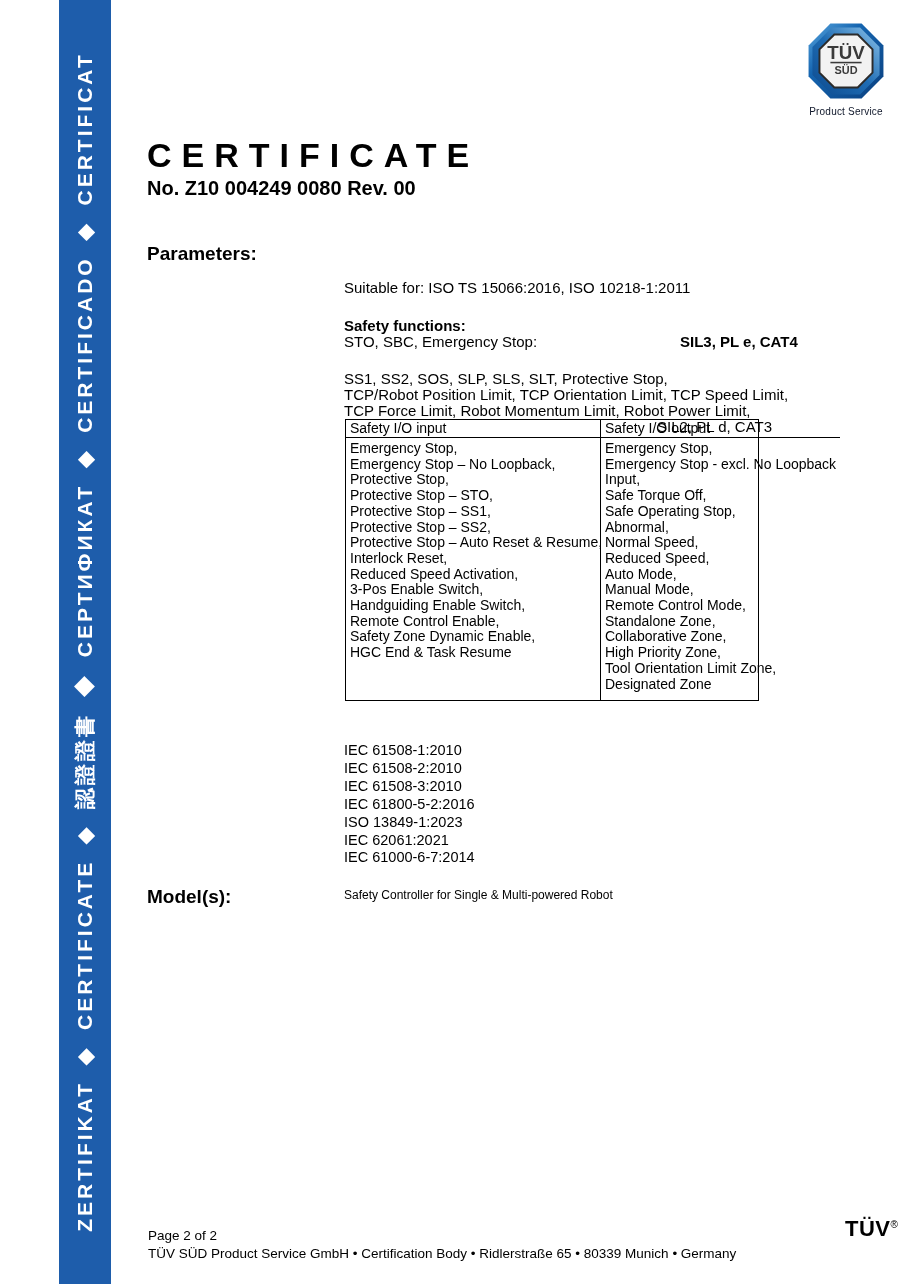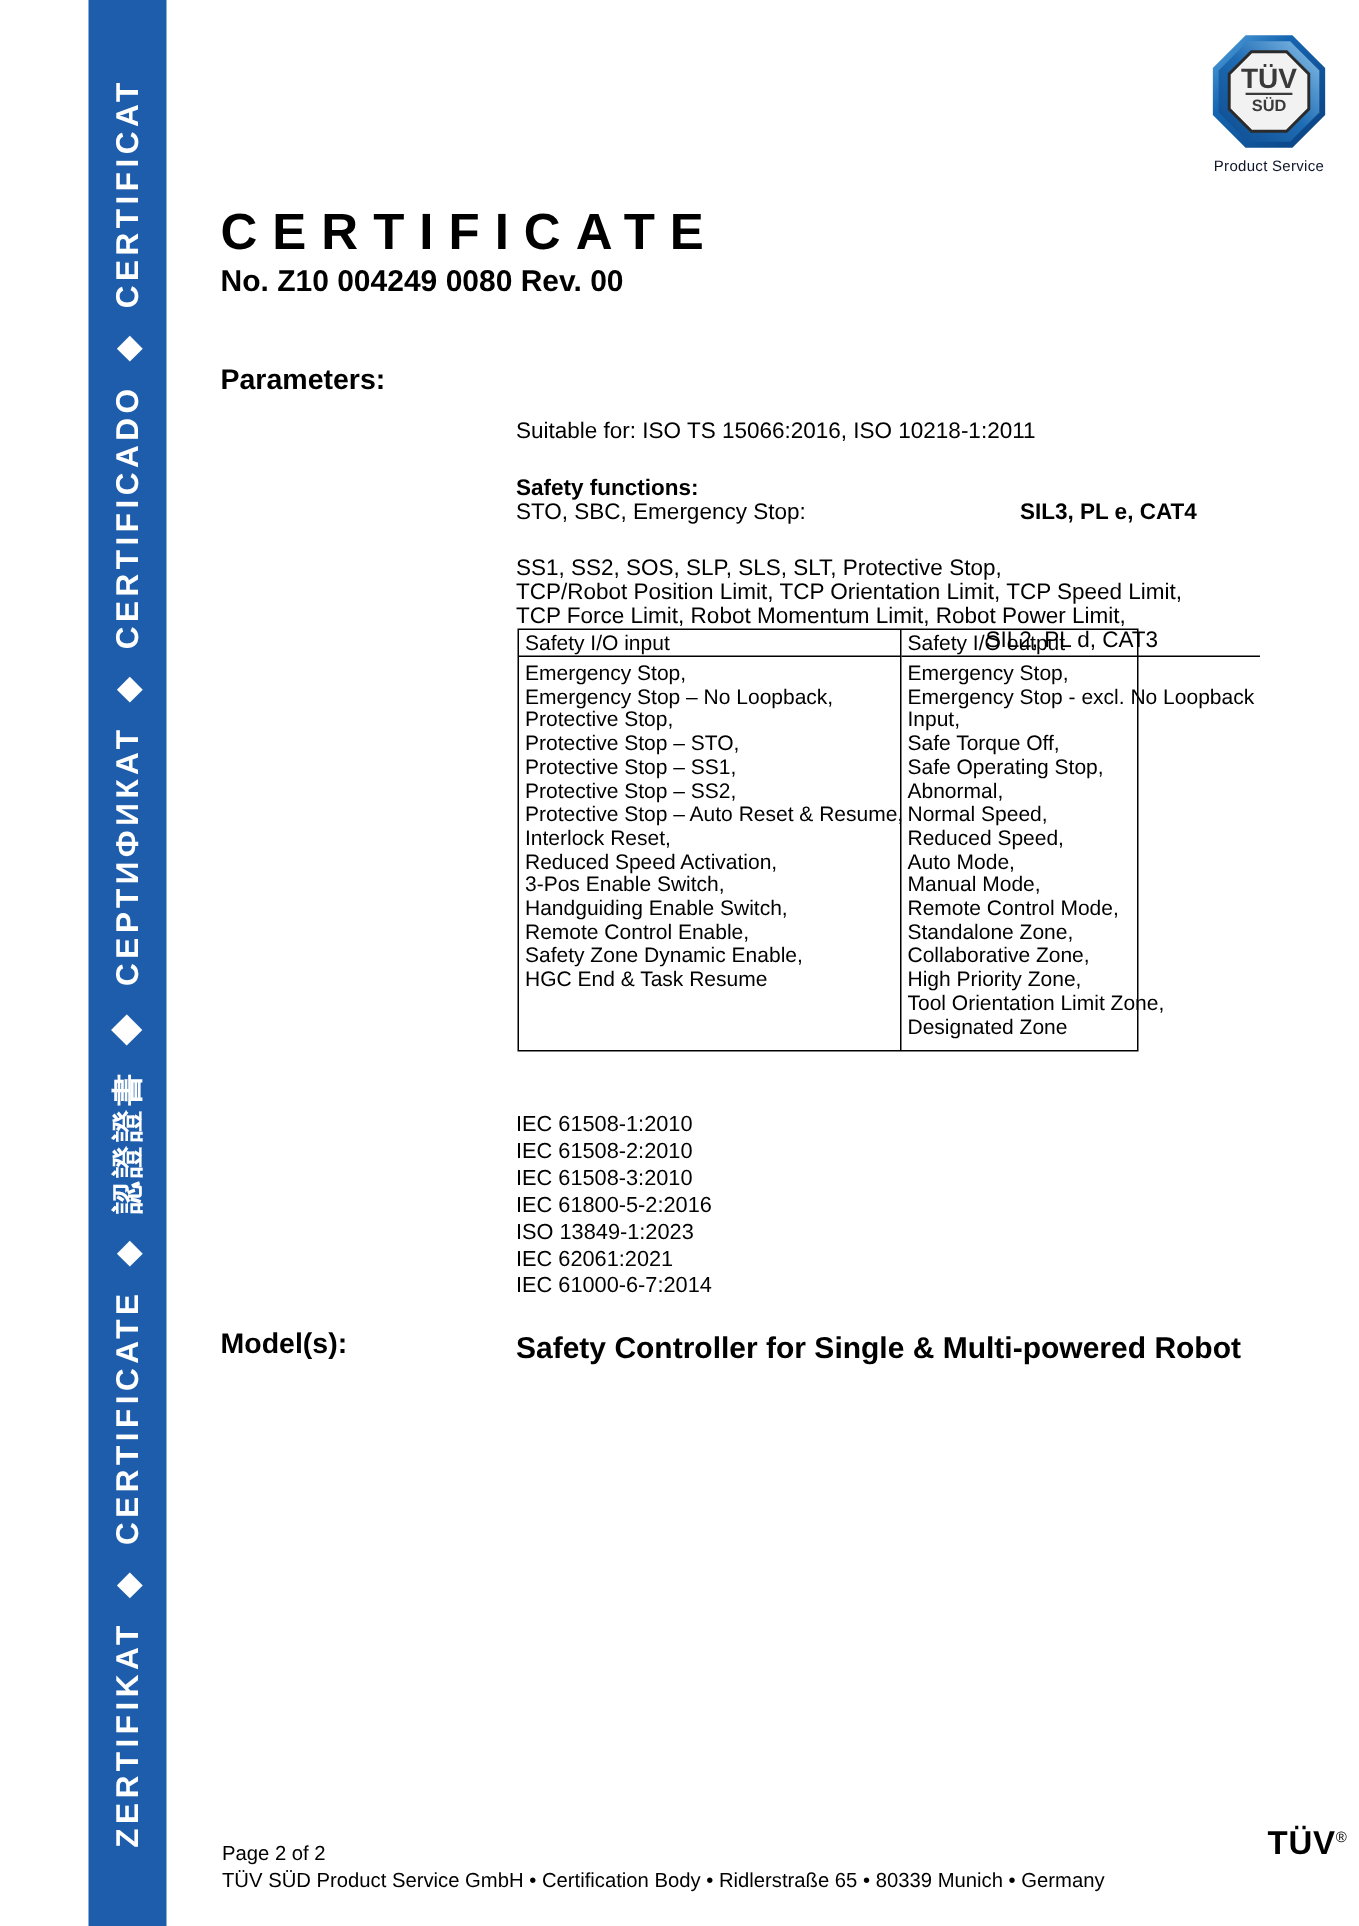--- a/index.html
+++ b/index.html
@@ -59,21 +59,21 @@
   }
   .io-body { padding:3px 4px 8px 4px; }
   .io-body .line { white-space:pre; }
   
   .tested-label { top:743px; width:185px; line-height:24px; }
   .standards { position:absolute; left:344px; top:742px; font-size:14.5px; line-height:17.9px; }
   .standards .line { white-space:pre; }
   .models-label { top:886px; }
   .models-value {
     position:absolute; left:344px; top:888px;
-    font-size:20px; font-weight:bold; white-space:nowrap;
+    font-size:12px; font-weight:normal; white-space:nowrap;
   }
   
   .footer-page    { position:absolute; left:148px; top:1228px; font-size:13.5px; white-space:nowrap; }
   .footer-company { position:absolute; left:148px; top:1246px; font-size:13.5px; white-space:nowrap; }
   .tuv-mark {
     position:absolute; left:845px; top:1216px;
     font-size:22px; font-weight:bold; letter-spacing:0.5px; white-space:nowrap;
   }
   .tuv-mark sup { font-size:10px; font-weight:normal; vertical-align:super; }
 </style>

